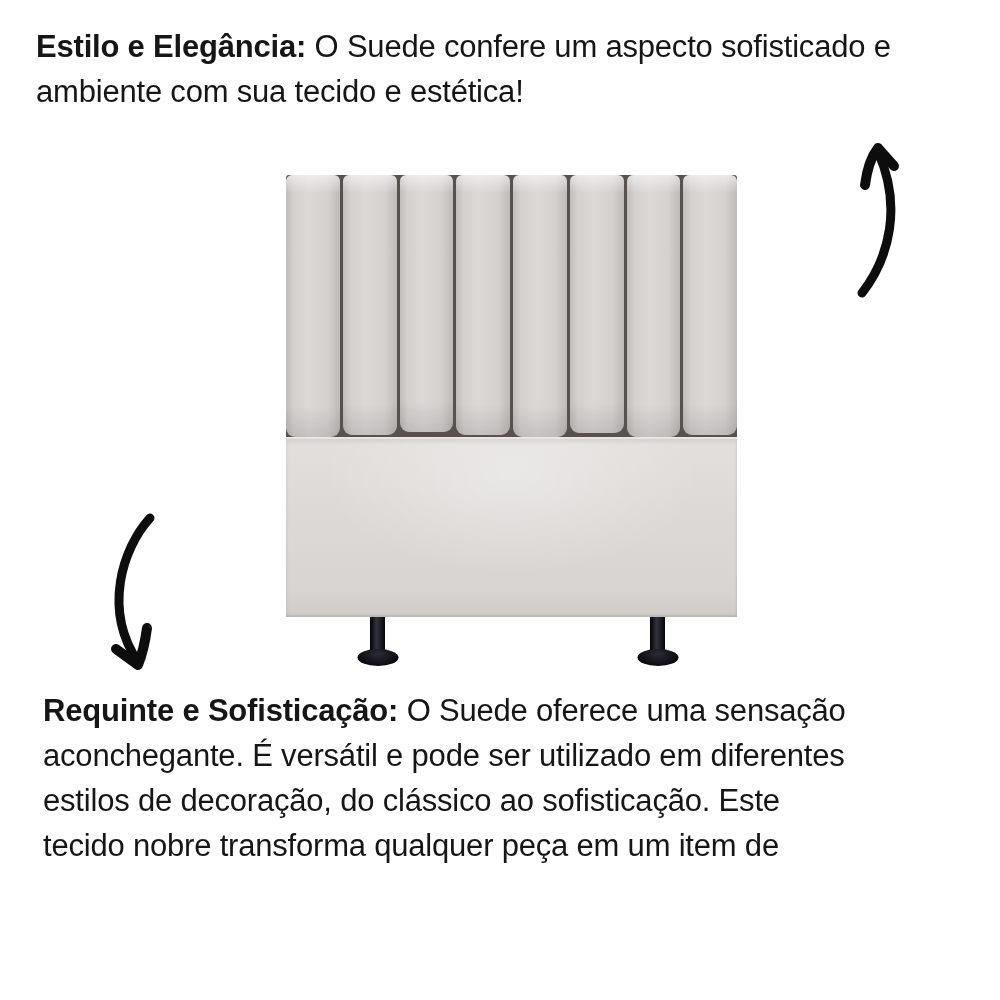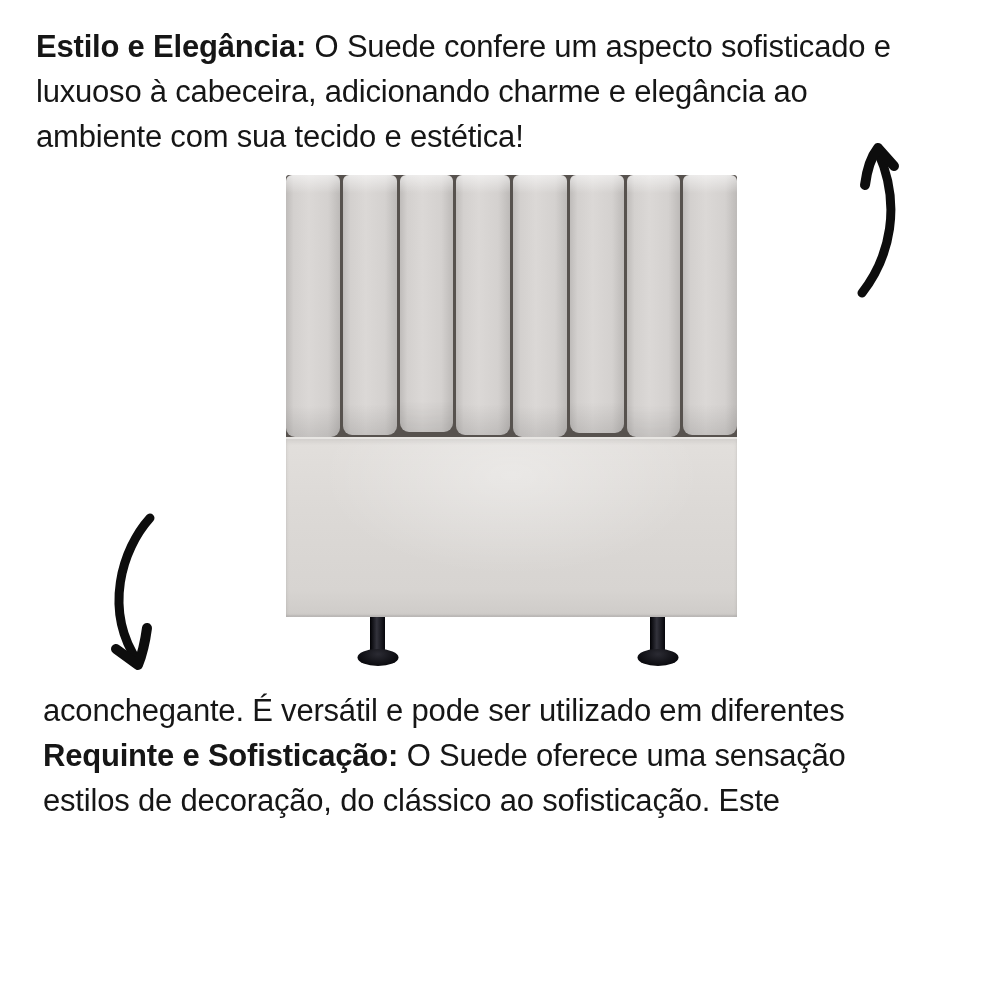--- a/index.html
+++ b/index.html
@@ -102,23 +102,20 @@
 </head>
 <body>
 
 <div class="stage">
 
   <section class="para para-top">
     <div class="line">
       <span class="lead">Estilo e Elegância:</span><span> O Suede confere um aspecto sofisticado e</span>
     </div>
     <div class="line">
-      <span>luxuoso à cabeceira, adicionando charme e elegância ao</span>
-    </div>
-    <div class="line">
       <span>ambiente com sua tecido e estética!</span>
     </div>
   </section>
 
   <figure class="headboard" style="margin:0;">
     <div class="channels">
         <div class="panel"></div>
         <div class="panel"></div>
         <div class="panel"></div>
         <div class="panel"></div>
@@ -137,23 +134,26 @@
     <path d="M22 52 C24 36 28 24 35 15 L51 33" fill="none" stroke="#0d0d0d" stroke-width="10" stroke-linecap="round" stroke-linejoin="round"></path>
   </svg>
 
   <svg class="arrow arrow-down" width="72" height="175" viewBox="0 0 72 175">
     <path d="M57 15 C29 46 10 107 45 159" fill="none" stroke="#0d0d0d" stroke-width="9" stroke-linecap="round" stroke-linejoin="round"></path>
     <path d="M54 125 C52 140 49 152 45 162 L23 146" fill="none" stroke="#0d0d0d" stroke-width="10" stroke-linecap="round" stroke-linejoin="round"></path>
   </svg>
 
   <section class="para para-bottom">
     <div class="line">
+      <span class="lead">Requinte e Sofisticação:</span><span> O Suede oferece uma sensação</span>
+    </div>
+    <div class="line">
       <span>aconchegante. É versátil e pode ser utilizado em diferentes</span>
     </div>
     <div class="line">
-      <span class="lead">Requinte e Sofisticação:</span><span> O Suede oferece uma sensação</span>
+      <span>estilos de decoração, do clássico ao sofisticação. Este</span>
     </div>
     <div class="line">
-      <span>estilos de decoração, do clássico ao sofisticação. Este</span>
+      <span>tecido nobre transforma qualquer peça em um item de</span>
     </div>
   </section>
 
 </div>
 
 </body></html>

